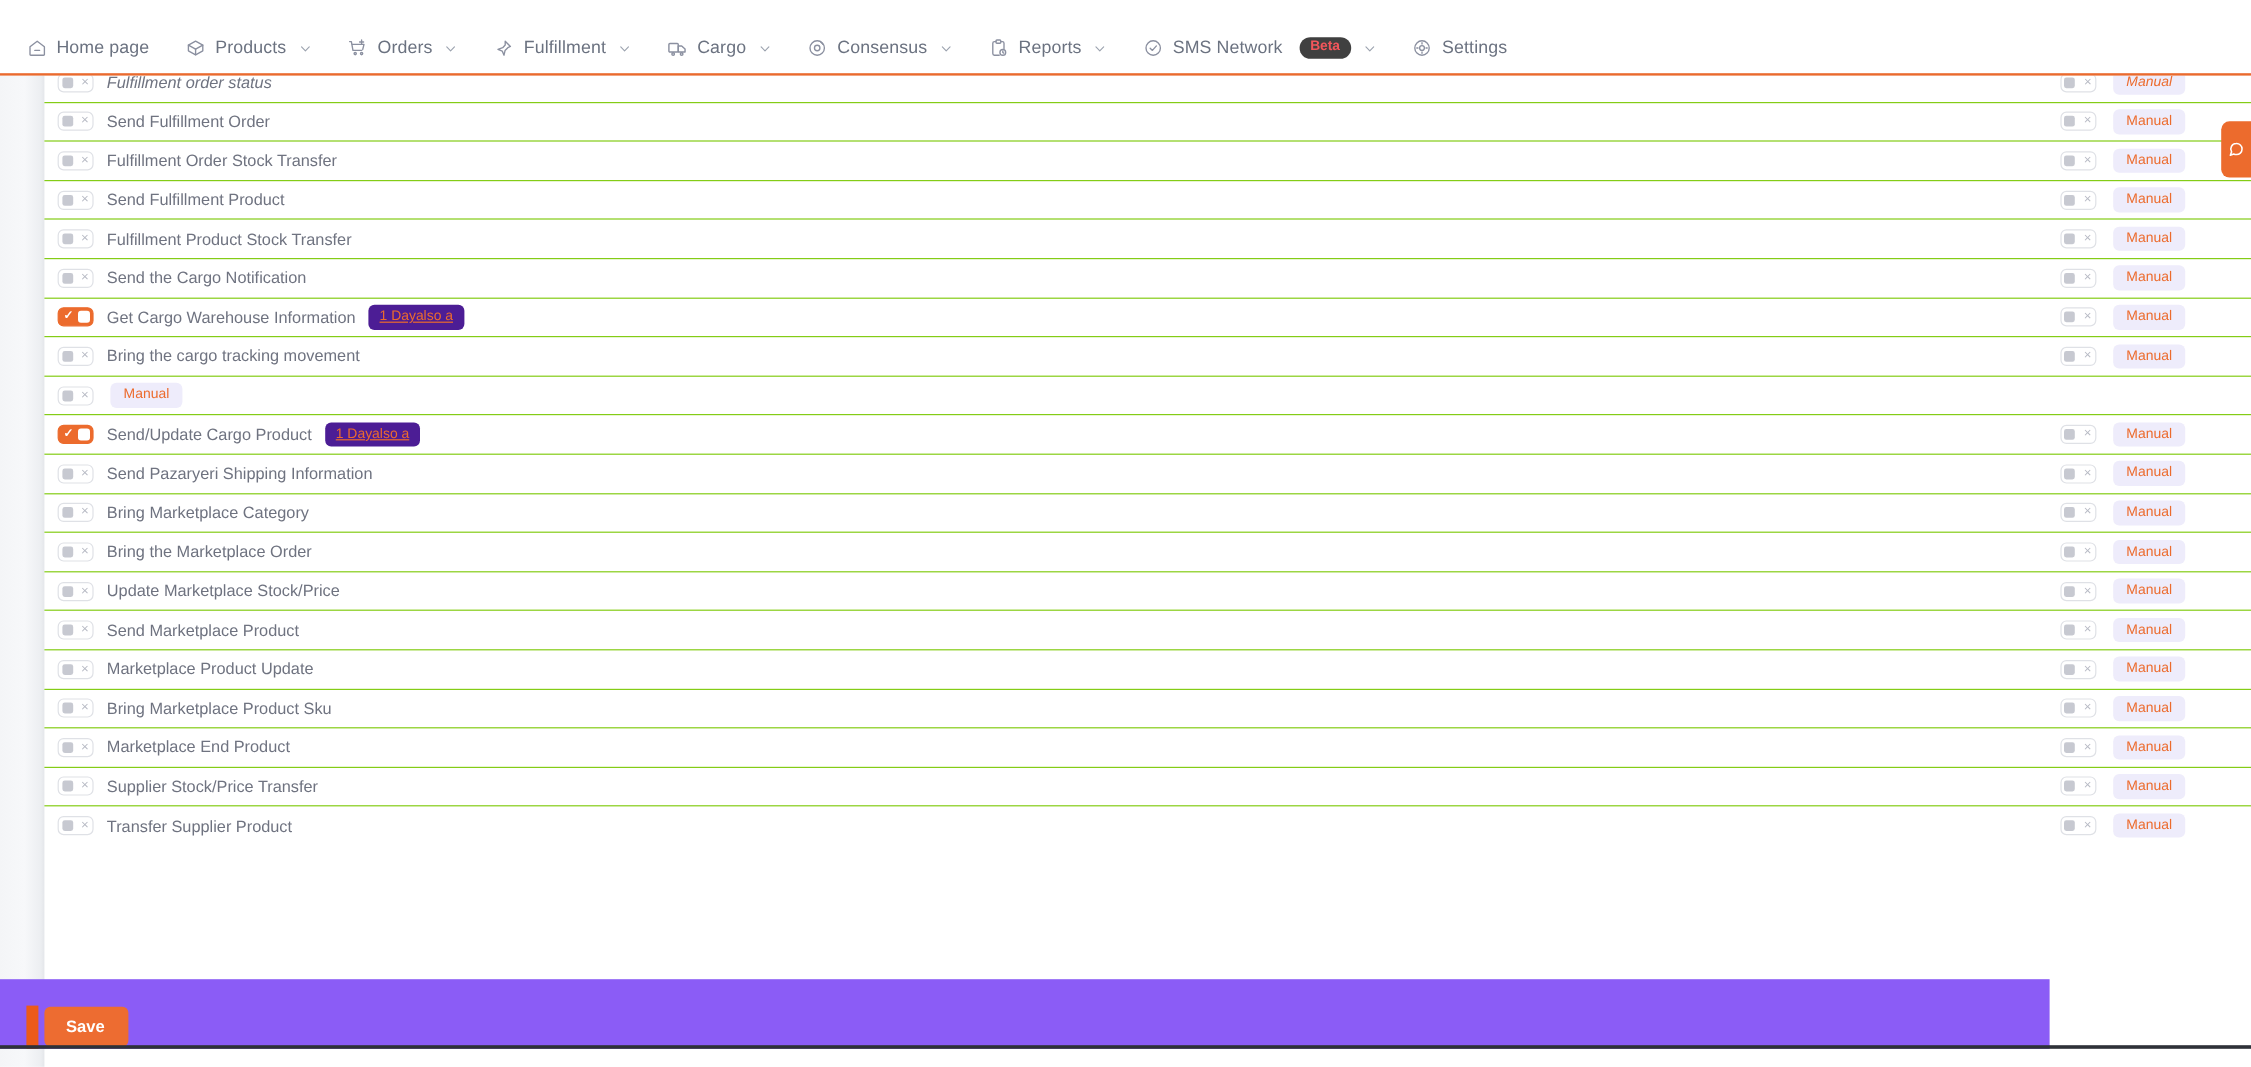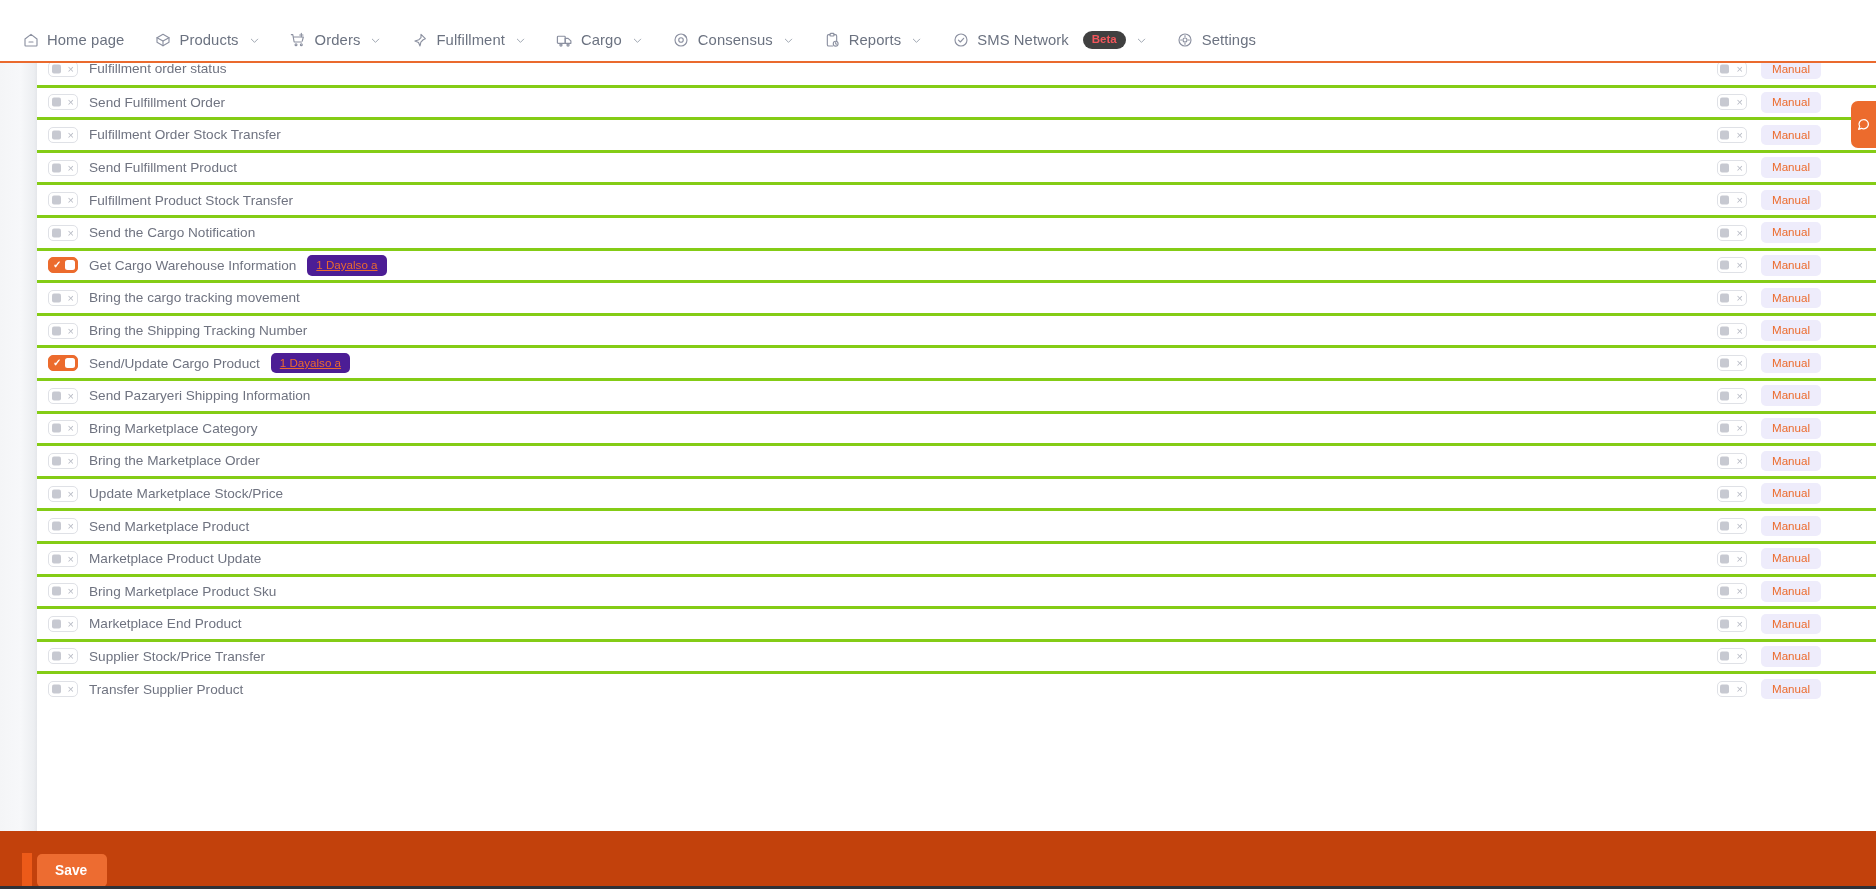--- a/index.html
+++ b/index.html
@@ -86,27 +86,27 @@
     position: absolute;
     top: 8px;
     left: 37px;
     width: 1839px;
     height: 800px;
   }
 
   .row {
     position: relative;
     height: 32.6px;
-    border-top: 3px solid #84cc16;
+    border-top: 1px solid #84cc16;
     display: flex;
     align-items: center;
     padding-left: 11px;
     padding-right: 20px;
   }
-  .row:first-child { border-top: 1px solid #e9eaec; }
+  .row:first-child { border-top: 1px solid #e9eaec; font-style: italic; }
 
   .row-left {
     display: flex;
     align-items: center;
     gap: 11px;
     flex: 1;
     min-width: 0;
   }
   .row-label {
     font-size: 13.6px;
@@ -215,24 +215,24 @@
     justify-content: center;
     cursor: pointer;
     z-index: 30;
   }
   .side-tab svg { display:block; }
 
   
   .save-bar {
     position: absolute;
     left: 0;
-    bottom: 0;
-    width: 1876px;
+    bottom: 15px;
+    width: 1708px;
     height: 58px;
-    background: #c2410c;
+    background: #8b5cf6;
     z-index: 20;
   }
   .save-accent {
     position: absolute;
     left: 22px;
     bottom: 0px;
     width: 10px;
     height: 36px;
     background: #ec5a19;
   }
@@ -479,24 +479,20 @@
           <div class="row-left">
             <span class="toggle off"></span>
             <span class="row-label">Bring the cargo tracking movement</span>
           </div>
           <div class="row-right">
             <span class="toggle off"></span>
             <span class="pill-manual">Manual</span>
           </div>
         </div>
         <div class="row">
-          <div class="row-left">
-            <span class="toggle off"></span>
-            <span class="row-label">Bring the Shipping Tracking Number</span>
-          </div>
           <div class="row-right">
             <span class="toggle off"></span>
             <span class="pill-manual">Manual</span>
           </div>
         </div>
         <div class="row">
           <div class="row-left">
             <span class="toggle on"></span>
             <span class="row-label">Send/Update Cargo Product</span>
             <span class="pill">1 Dayalso a</span>

